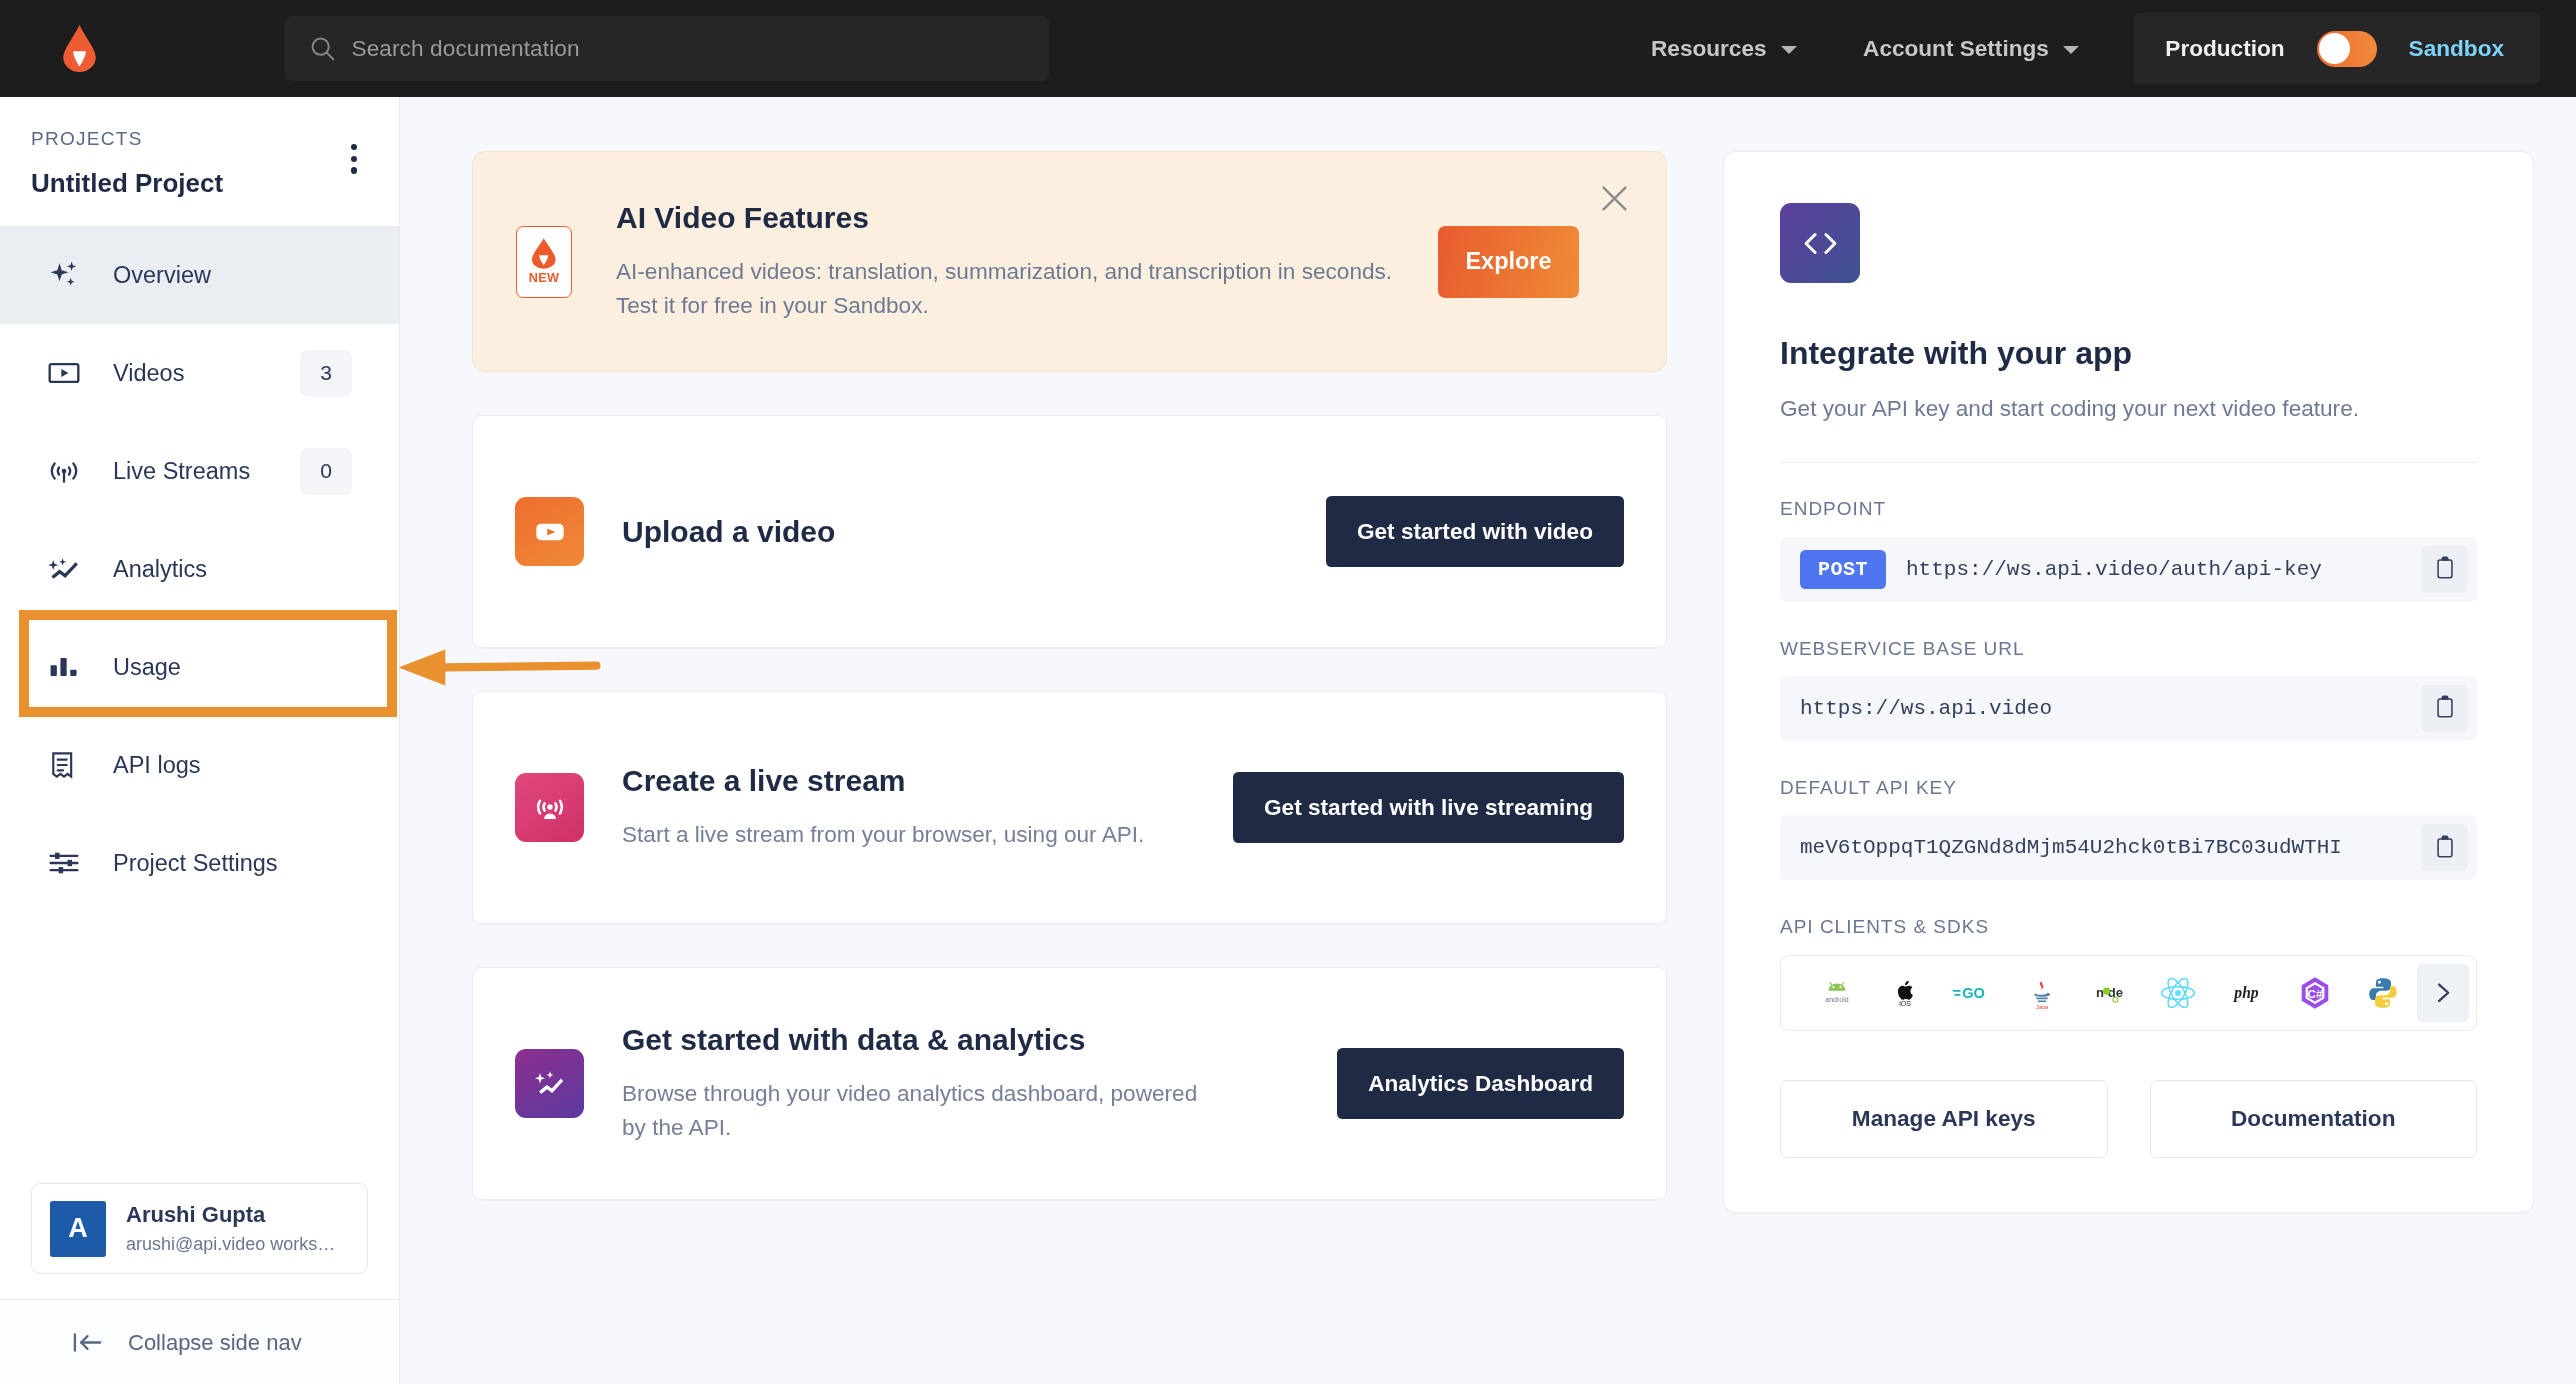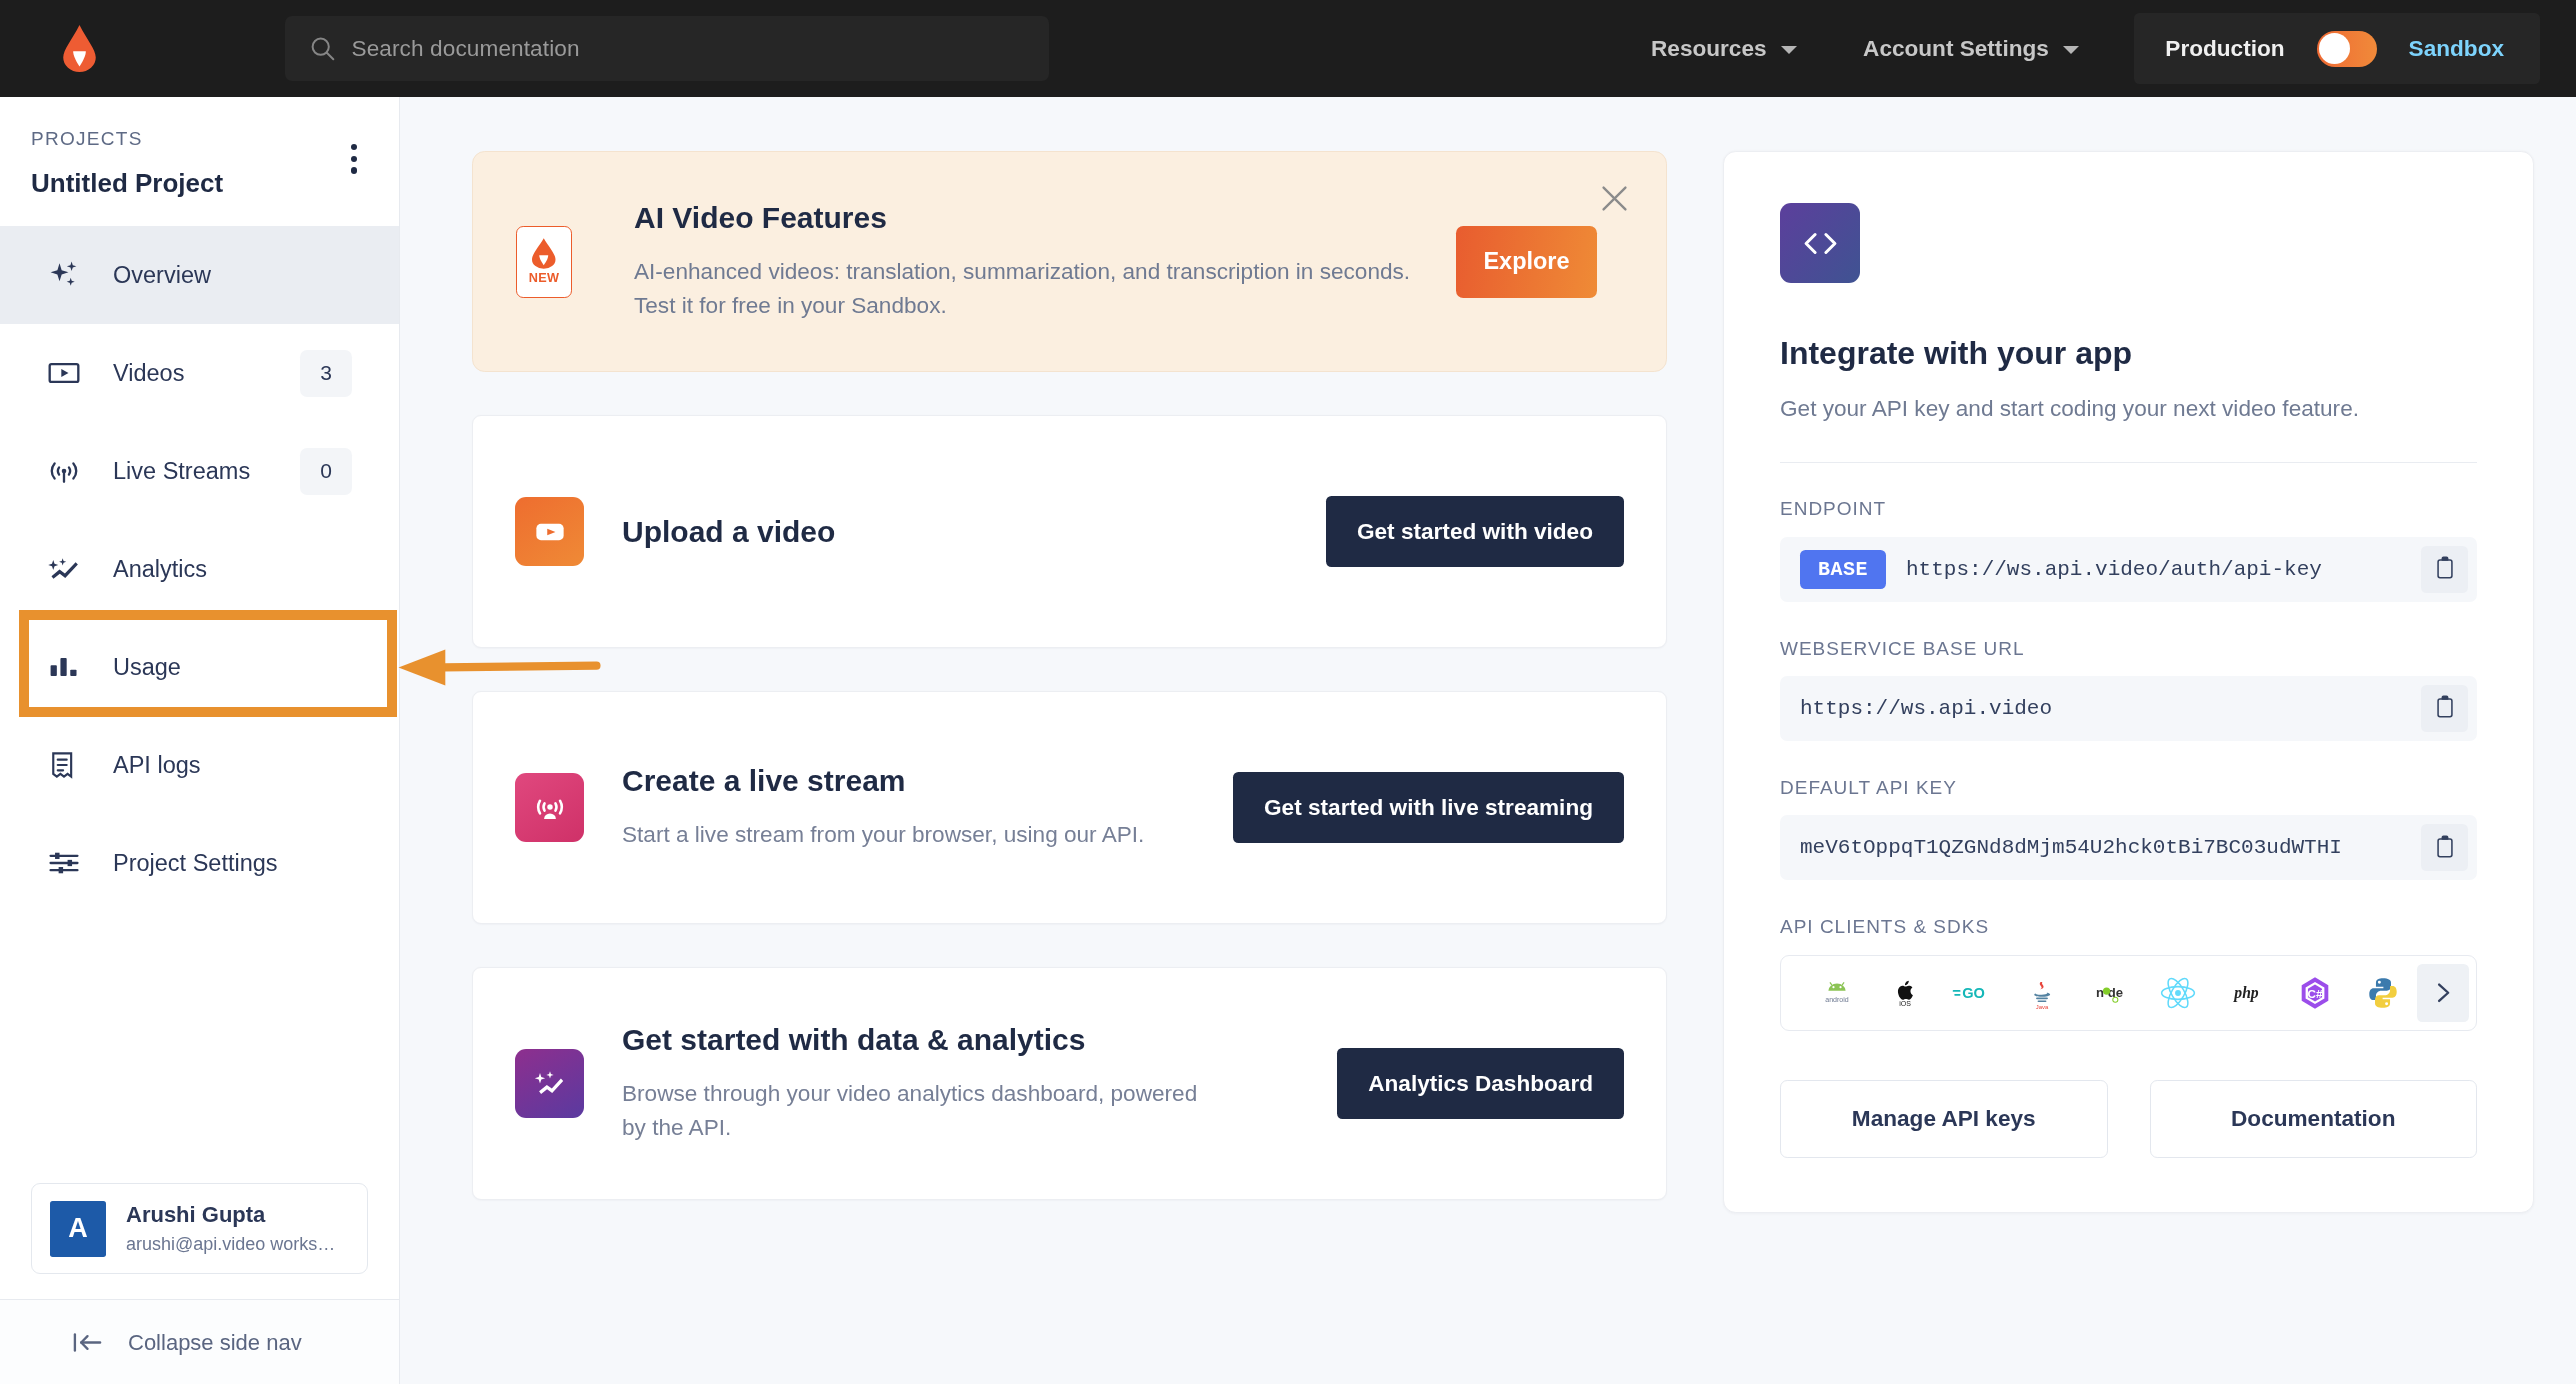--- a/index.html
+++ b/index.html
@@ -132,21 +132,21 @@
   .ai-banner {
     background: #fbefe0; border: 0.9px solid #f4e3cf; border-radius: 12.7px;
     position: relative; display: flex; align-items: center;
     padding: 38px 43px; min-height: 221px;
   }
   .new-badge {
     width: 56px; height: 72px; flex: 0 0 56px;
     border: 1.8px solid #ec5c2b; border-radius: 7.2px;
     background: #fff; display: flex; flex-direction: column;
     align-items: center; justify-content: center; gap: 2.7px;
-    margin-right: 62px;
+    margin-right: 44px;
   }
   .new-badge .nb-drop { width: 23.5px; height: 31px; position: relative; }
   .new-badge .nb-txt { font-size: 12.7px; font-weight: 700; color: #ec5c2b; letter-spacing: 0.3px; }
   .ai-text { flex: 1; max-width: 795px; }
   .ai-title { font-size: 30px; font-weight: 700; color: #1f2a44; }
   .ai-desc { margin-top: 20px; font-size: 22.6px; line-height: 1.5; color: #6f7a92; }
   .explore-btn {
     margin-left: 27px; align-self: center;
     background: linear-gradient(100deg,#e85c2f,#ef8b36);
     color: #fff; font-size: 23.5px; font-weight: 700;
@@ -509,21 +509,21 @@
               <polyline points="31,7 41,17 31,27"></polyline>
             </svg>
           </div>
 
           <div class="panel-title">Integrate with your app</div>
           <div class="panel-sub">Get your API key and start coding your next video feature.</div>
           <div class="divider"></div>
 
           <div class="field-label">ENDPOINT</div>
           <div class="field-box">
-            <span class="method-chip">BASE</span>
+            <span class="method-chip">POST</span>
             <span class="field-val">https://ws.api.video/auth/api-key</span>
             <button class="copy-btn">
               <span>
                 <svg viewBox="0 0 26 30" width="20" height="23.5" fill="none" stroke="#33405e" stroke-width="2" stroke-linejoin="round">
                   <rect x="4" y="5" width="18" height="23" rx="2.5"></rect>
                   <path d="M9.5 5 V3 a1.5 1.5 0 0 1 1.5-1.5 h4 A1.5 1.5 0 0 1 16.5 3 V5 Z" fill="#33405e"></path>
                 </svg>
               </span>
             </button>
           </div>

